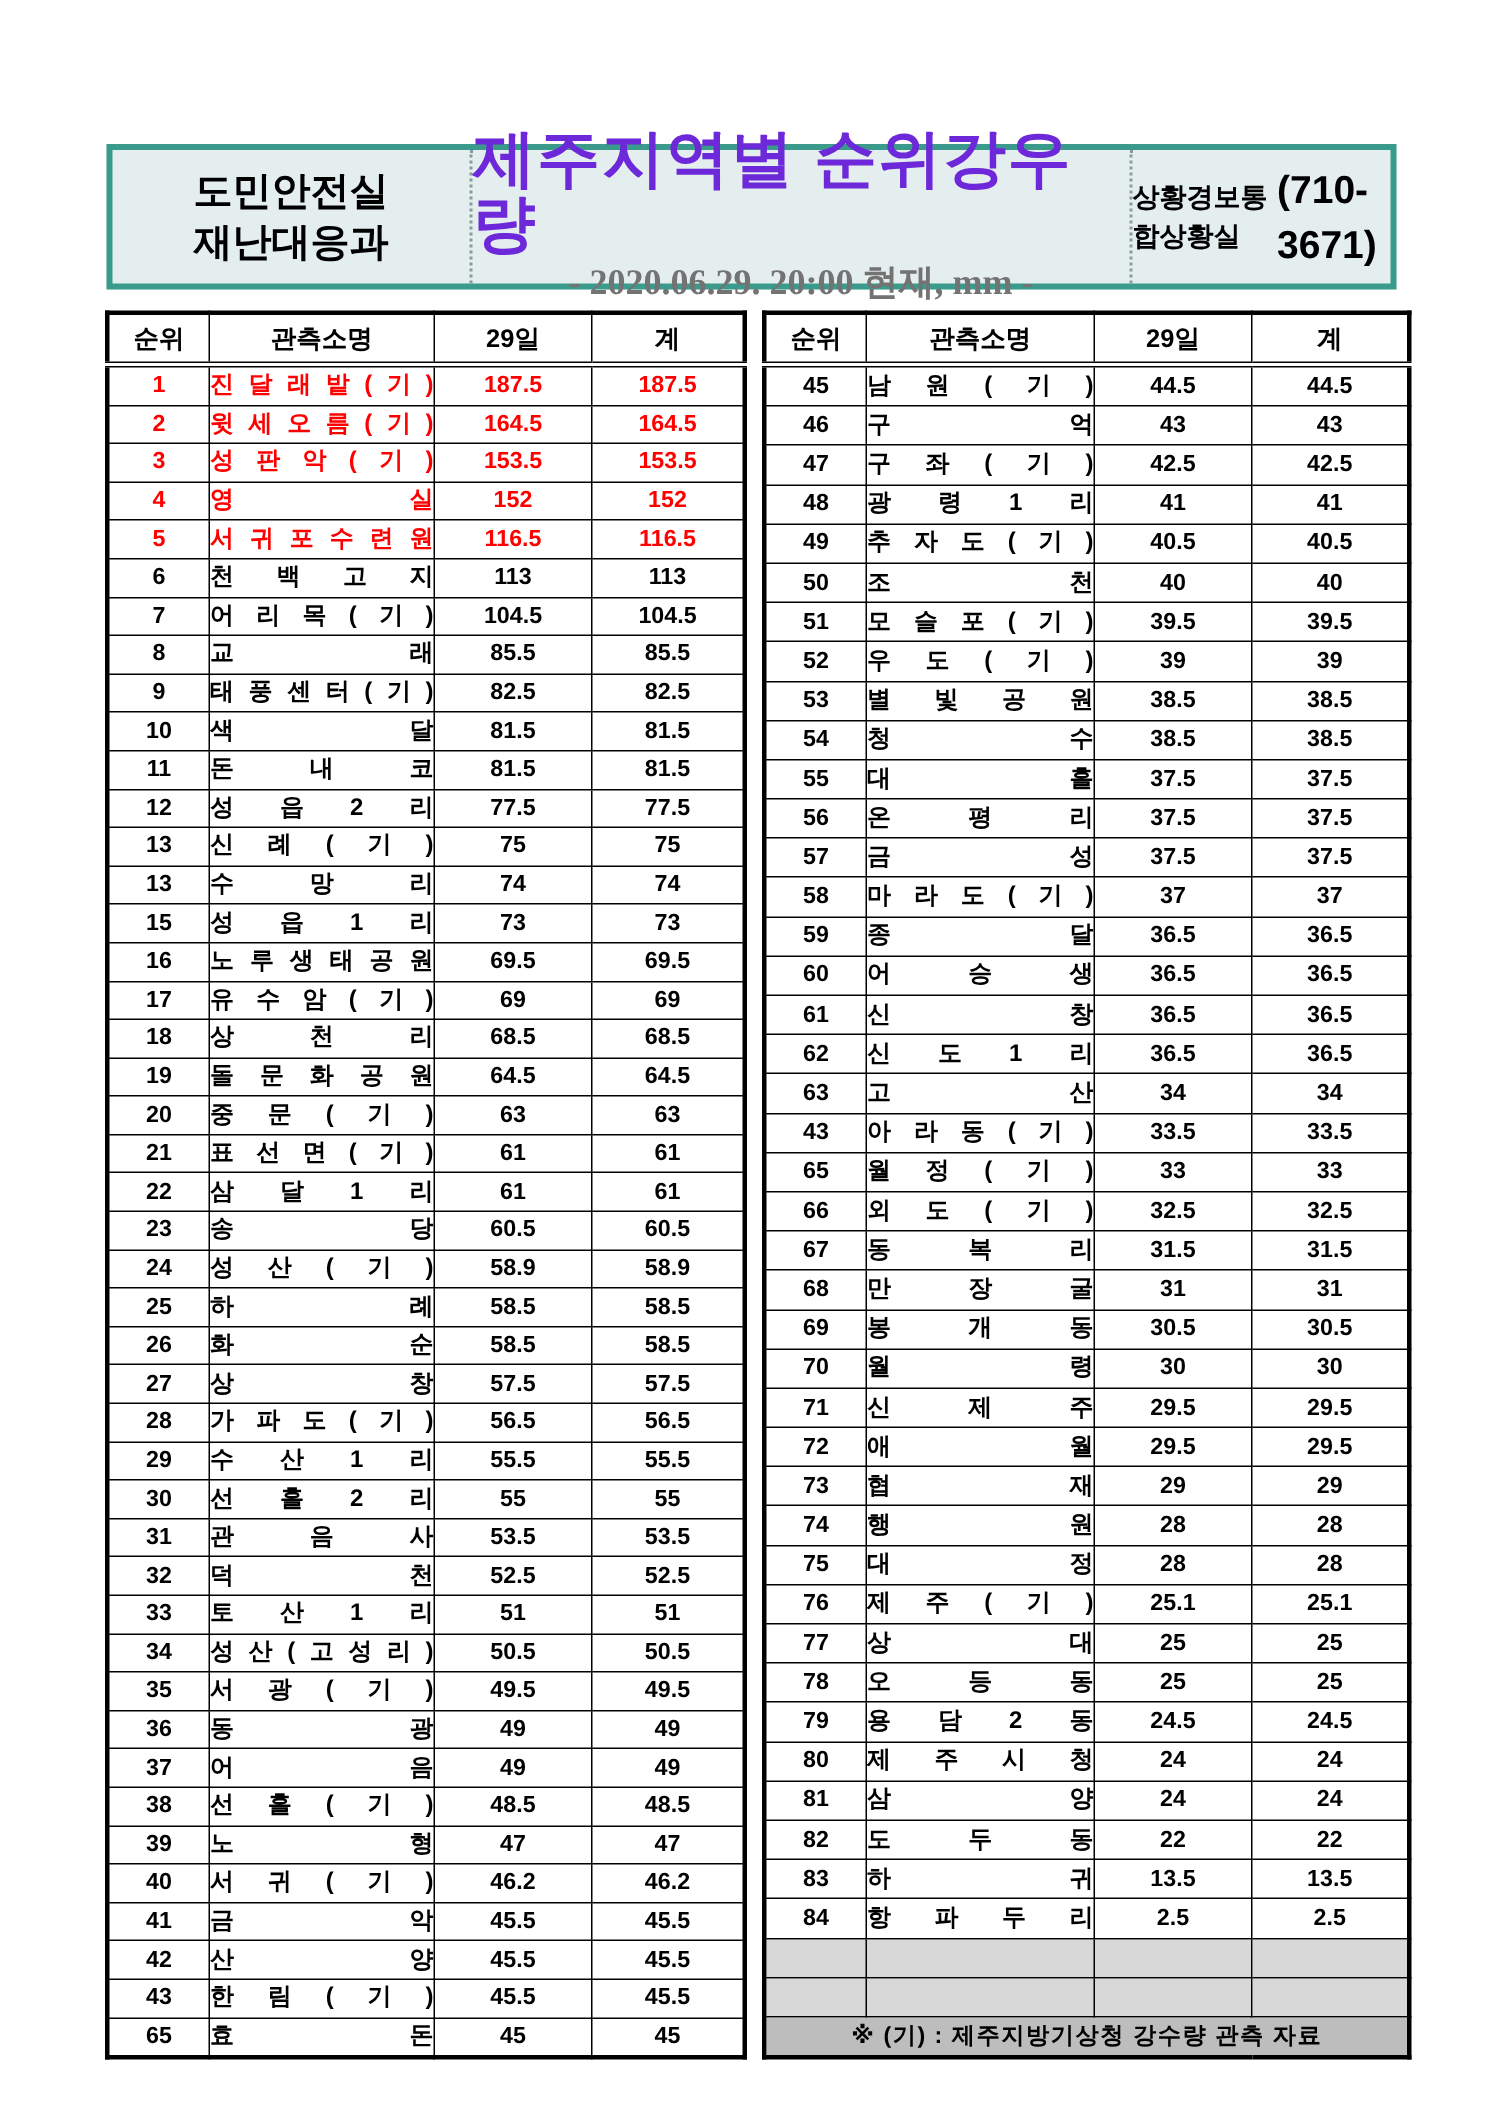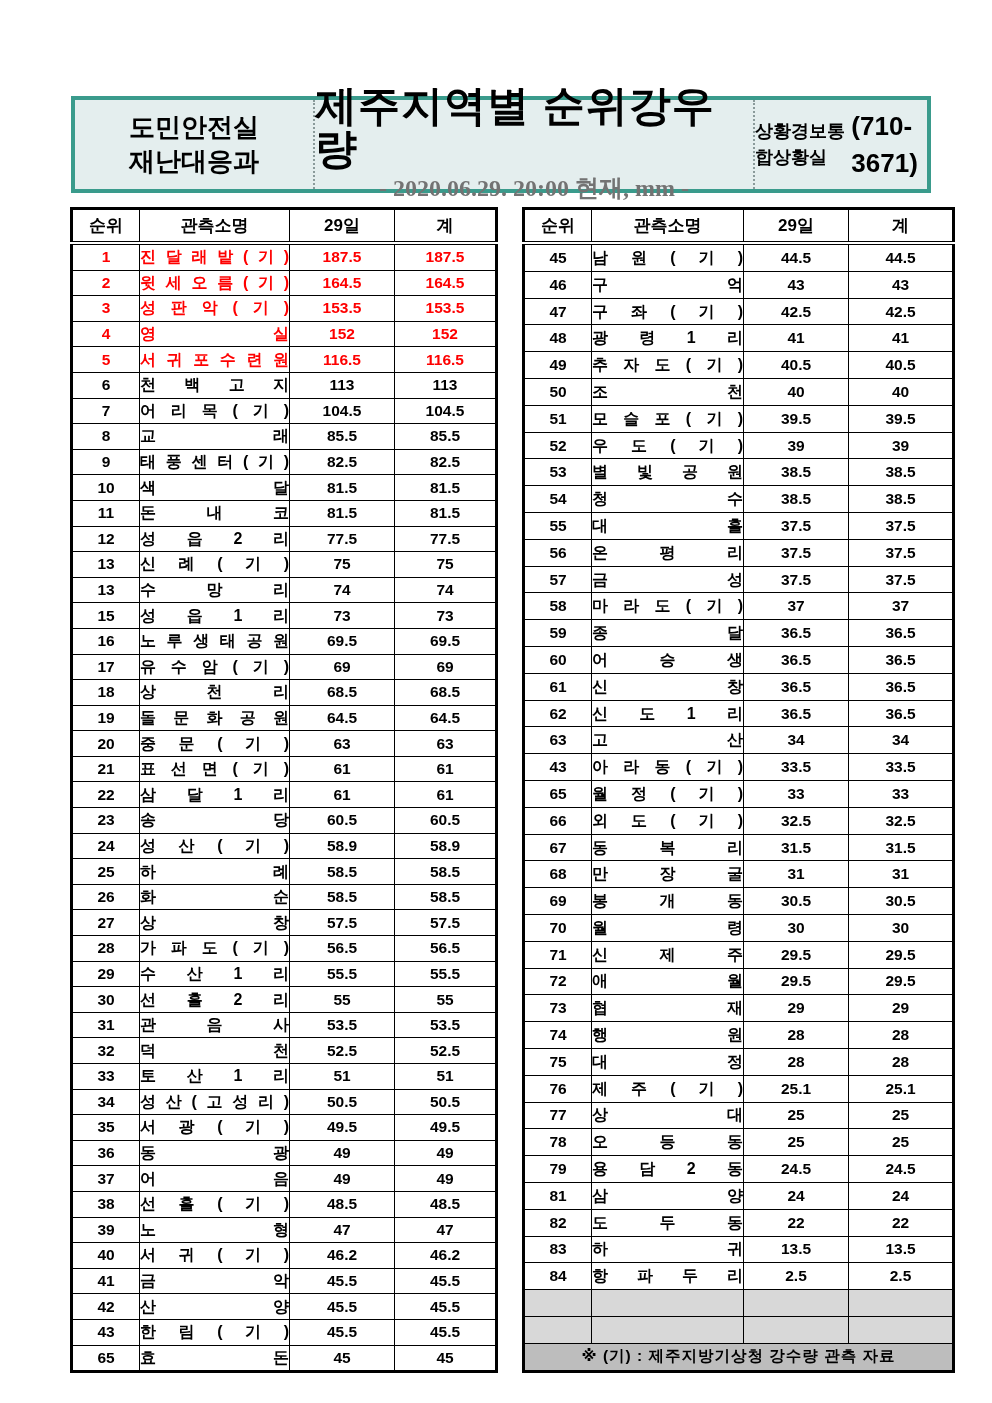--- a/index.html
+++ b/index.html
@@ -7,28 +7,28 @@
         font-family:"Liberation Sans","DejaVu Sans",sans-serif;overflow:hidden;}
   
   .header-band{position:absolute;left:71px;top:96px;width:860px;height:97px;
         box-sizing:border-box;border:4px solid var(--accent,#3a9b8c);
         background:var(--band-bg,#e4eeee);display:flex;align-items:stretch;}
   .dept{width:238px;display:flex;flex-direction:column;justify-content:center;
         align-items:center;font-size:26px;font-weight:bold;line-height:1.3;
         border-right:2px dotted #8a9a9a;color:#000;}
   .title-block{flex:1;display:flex;flex-direction:column;justify-content:center;
         align-items:center;border-right:2px dotted #8a9a9a;}
-  .title{font-size:42px;font-weight:900;letter-spacing:1px;line-height:1.02;color:#000000;}
+  .title{font-size:42px;font-weight:900;letter-spacing:1px;line-height:1.02;color:#6d28d9;}
   .subtitle{font-family:"Liberation Serif","DejaVu Serif",serif;font-size:24px;
         font-weight:bold;margin-top:2px;color:#737373;}
   .office{width:172px;display:flex;justify-content:center;
         align-items:center;font-weight:bold;font-size:18px;line-height:1.4;color:#000;}
   .office .phone{font-size:26px;}
   
-  .tables{position:absolute;left:70px;top:207px;display:flex;gap:24px;}
+  .tables{position:absolute;left:70px;top:207px;display:flex;gap:10px;}
   table.rain{border-collapse:collapse;table-layout:fixed;background:#fff;
         font-weight:bold;color:#000;border:3px solid #000;}
   table.rain th{border:1.5px solid #000;border-bottom:4px double #000;
         height:31px;font-size:17px;padding:0;text-align:center;}
   table.rain td{border:1.5px solid #000;height:24.6px;font-size:15.5px;
         text-align:center;padding:0;overflow:hidden;}
   td.name{padding:0 7px;}
   .dist{display:flex;justify-content:space-between;align-items:center;
         font-size:16px;line-height:1;}
   tr.red td{color:var(--red,#fe0000);}
@@ -1095,20 +1095,33 @@
                 <span>용</span>
                 <span>담</span>
                 <span>2</span>
                 <span>동</span>
               </div>
             </td>
             <td class="val">24.5</td>
             <td class="val">24.5</td>
           </tr>
           <tr>
+            <td class="rank">80</td>
+            <td class="name">
+              <div class="dist">
+                <span>제</span>
+                <span>주</span>
+                <span>시</span>
+                <span>청</span>
+              </div>
+            </td>
+            <td class="val">24</td>
+            <td class="val">24</td>
+          </tr>
+          <tr>
             <td class="rank">81</td>
             <td class="name">
               <div class="dist">
                 <span>삼</span>
                 <span>양</span>
               </div>
             </td>
             <td class="val">24</td>
             <td class="val">24</td>
           </tr>

